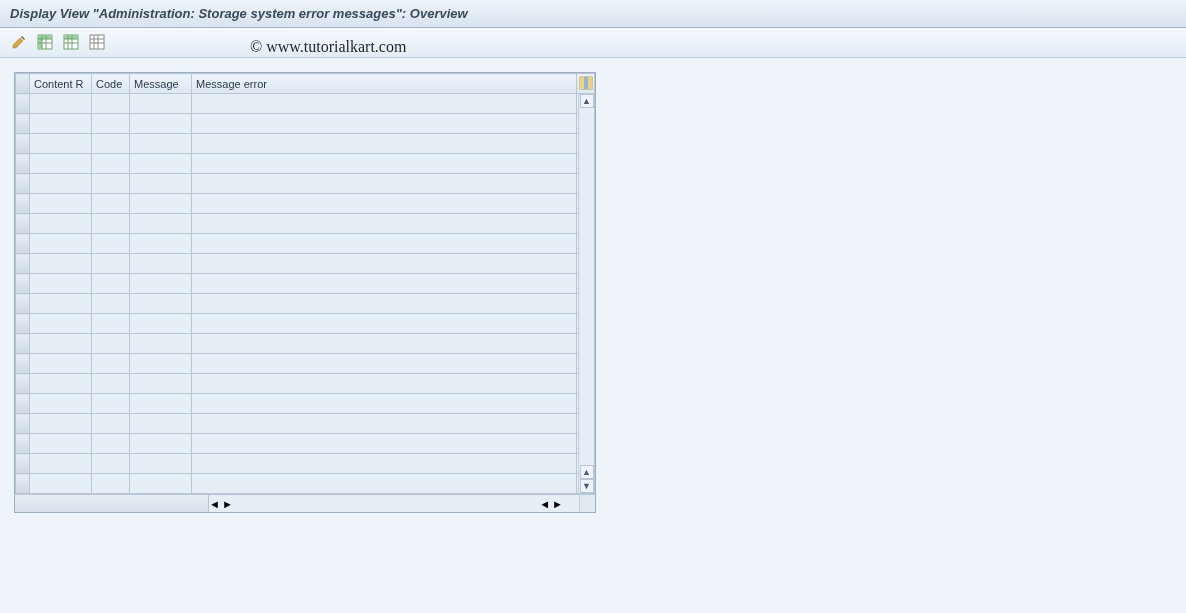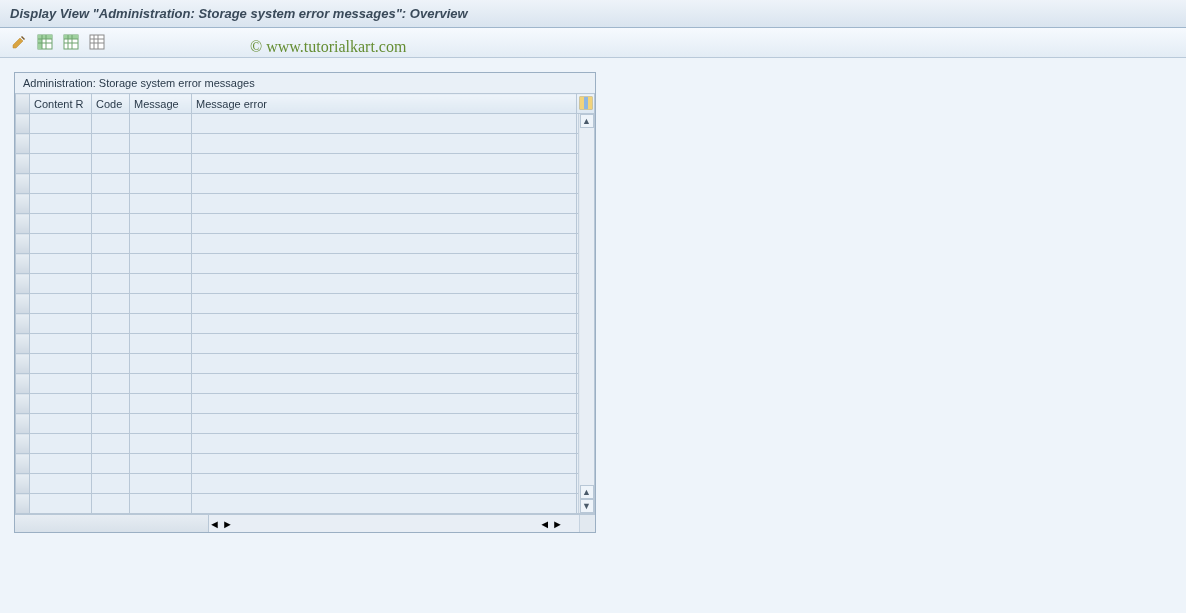--- a/index.html
+++ b/index.html
@@ -84,21 +84,21 @@
   
   .hscroll-row { display:flex; height:18px; border-top:1px solid #b8c7d6; background:#e6eef6; }
   .hscroll-row .spacer-left { width: 194px; border-right:1px solid #b8c7d6; background:linear-gradient(#e7edf3,#d8e1ea); }
   .hscroll-row .harea { flex:1; display:flex; align-items:center; position:relative; background:#e8eef5; }
   .hscroll-row .harea .pair { display:flex; gap:2px; }
   .hscroll-row .harea .pair.right { margin-left:auto; margin-right:16px; }
   .hscroll-row .corner { width:16px; border-left:1px solid #c5d2df; background:#e2e9f0; }
 
   
   .watermark {
-    position:absolute; top:38px; left:250px; font-size:16px; color:#4d7c0f; opacity:0.85; pointer-events:none; font-family: Georgia, serif;
+    position:absolute; top:38px; left:250px; font-size:16px; color:#000000; opacity:0.85; pointer-events:none; font-family: Georgia, serif;
   }
 </style>
 </head>
 <body>
 <div class="window">
 
   <div class="titlebar">
     <span>Display View "Administration: Storage system error messages": Overview</span>
   </div>
 
@@ -146,21 +146,20 @@
             <line x1="9" y1="1" x2="9" y2="15" stroke="#8a8a8a"></line>
           </svg>
       </span>
     </div>
   </div>
 
   <div class="watermark">© www.tutorialkart.com</div>
 
   <div class="content">
     <div class="table-panel">
-      <div class="panel-title">Administration: Storage system error messages</div>
       <div class="grid-wrap">
         <table class="grid">
           <thead>
             <tr>
               <th class="rowhead"></th>
               <th class="col-contentr">Content R</th>
               <th class="col-code">Code</th>
               <th class="col-lang">Message</th>
               <th class="col-msg">Message error</th>
               <th class="col-config">

